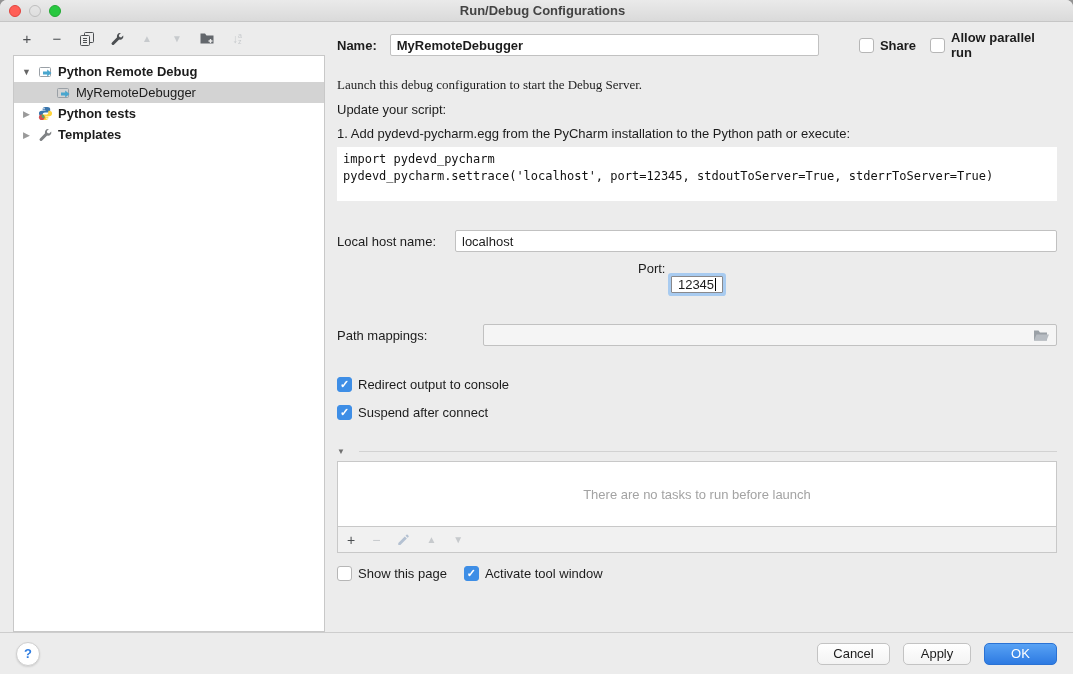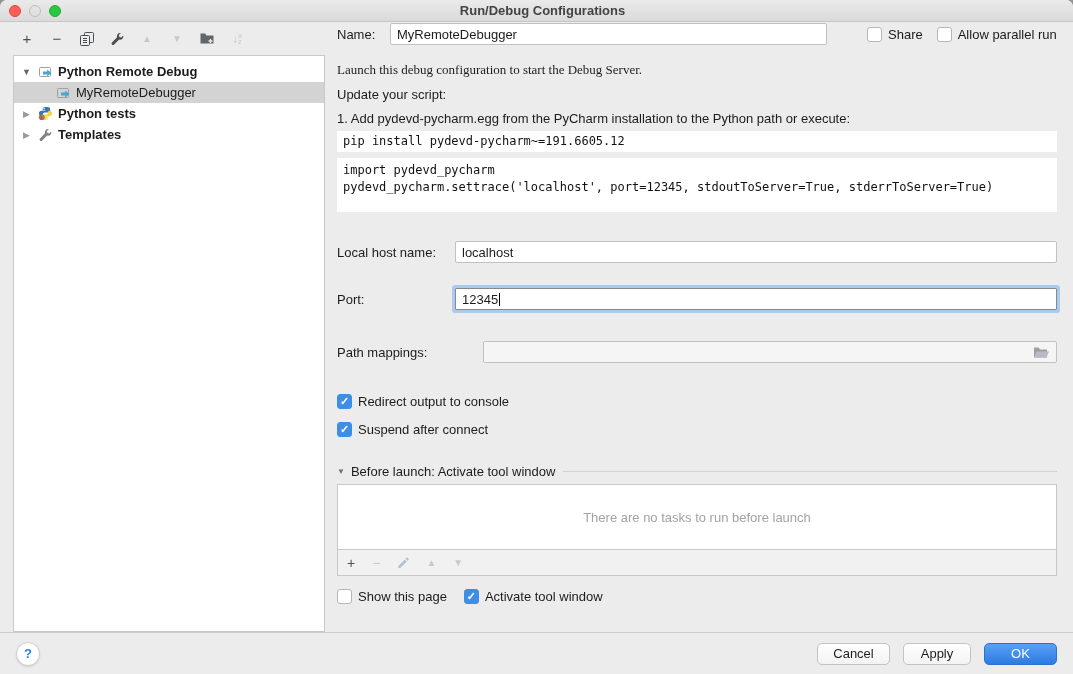--- a/index.html
+++ b/index.html
@@ -41,21 +41,21 @@
   .tree-row { height:21px; display:flex; align-items:center; gap:5px; font-size:13px; color:#1c1c1c; padding-left:7px; }
   .tree-row .chev { width:11px; font-size:9px; color:#666; text-align:center; flex:none; }
   .tree-row .chev.closed { color:#9a9a9a; }
   .tree-row.selected { background:#d3d3d3; }
   .tree-row.child { padding-left:41px; }
   .tree-row b, .tree-row .bold { font-weight:700; }
   .tree-ico { width:16px; height:16px; flex:none; display:flex; align-items:center; justify-content:center; }
   
   .right-col { flex:1; min-width:0; display:flex; flex-direction:column; padding:0 16px 0 12px; font-size:13px; color:#1c1c1c; }
   .row { display:flex; align-items:center; }
-  .name-row { margin-top:1px; }
+  .name-row { margin-top:8px;font-weight:bold; }
   .name-row .lbl { width:40px; margin-right:13px; }
   .field {
     height:22px; background:#fff; border:1px solid #c1c1c1; border-radius:2px;
     display:flex; align-items:center; padding:0 6px; font-size:13px; color:#1c1c1c;
   }
   .name-field { width:437px; }
   .cbgroup { display:flex; align-items:center; gap:6px; }
   .share-group { margin-left:40px; }
   .parallel-group { margin-left:14px; }
   .checkbox { width:15px; height:15px; border-radius:3px; flex:none;
@@ -65,21 +65,21 @@
   .i1 { margin-top:17px;font-family:Liberation Serif, serif; }
   .i2 { margin-top:9px; }
   .i3 { margin-top:9px; }
   .i4 { margin-top:8px; }
   .codeblock {
     background:#fff; font-family:"DejaVu Sans Mono", monospace; font-size:12px; color:#111;
   }
   .code1 { margin-top:5px; padding:2px 6px; line-height:17px; }
   .code2 { margin-top:6px; padding:4px 6px 16px 6px; line-height:17px; white-space:pre; }
   .host-row { margin-top:29px; }
-  .port-row { margin-top:25px; }
+  .port-row { margin-top:9px;flex-direction:column; }
   .path-row { margin-top:31px;gap:28px; }
   .frm-lbl { width:118px; flex:none; }
   .grow-field { flex:1; }
   .port-field { border:1px solid #89898c; box-shadow:0 0 0 3px #a8cbf0; border-radius:1px; }
   .caret { display:inline-block; width:1px; height:13px; background:#000; margin-left:1px; }
   .path-field { background:#f5f5f5; justify-content:flex-end; }
   .opt1 { margin-top:31px; }
   .opt2 { margin-top:13px; }
   .bl-header { margin-top:27px; display:flex; align-items:center; }
   .bl-header .tri { font-size:8px; color:#707070; margin-right:6px; }
@@ -220,23 +220,20 @@
         </div>
         <div class="cbgroup parallel-group">
           <span class="checkbox"></span>
           <span>Allow parallel run</span>
         </div>
       </div>
 
       <p class="itext i1">Launch this debug configuration to start the Debug Server.</p>
       <p class="itext i2">Update your script:</p>
       <p class="itext i3">1. Add pydevd-pycharm.egg from the PyCharm installation to the Python path or execute:</p>
-      <div class="codeblock code1">
-        <span>pip install pydevd-pycharm~=191.6605.12</span>
-      </div>
       <div class="codeblock code2"><span>import pydevd_pycharm</span>
 <span>pydevd_pycharm.settrace('localhost', port=12345, stdoutToServer=True, stderrToServer=True)</span></div>
 
       <div class="row host-row">
         <span class="frm-lbl">Local host name:</span>
         <div class="field grow-field">
           <span>localhost</span>
         </div>
       </div>
 
@@ -265,21 +262,20 @@
         <span class="checkbox checked">✓</span>
         <span>Redirect output to console</span>
       </div>
       <div class="row cbgroup opt2">
         <span class="checkbox checked">✓</span>
         <span>Suspend after connect</span>
       </div>
 
       <div class="bl-header">
         <span class="tri">▼</span>
-        <span>Before launch: Activate tool window</span>
         <span class="rule"></span>
       </div>
 
       <div class="tasks-box">
         <span>There are no tasks to run before launch</span>
       </div>
       <div class="tasks-toolbar">
         <span class="tt-ico">+</span>
         <span class="tt-ico disabled">−</span>
         <span class="tt-ico disabled">

